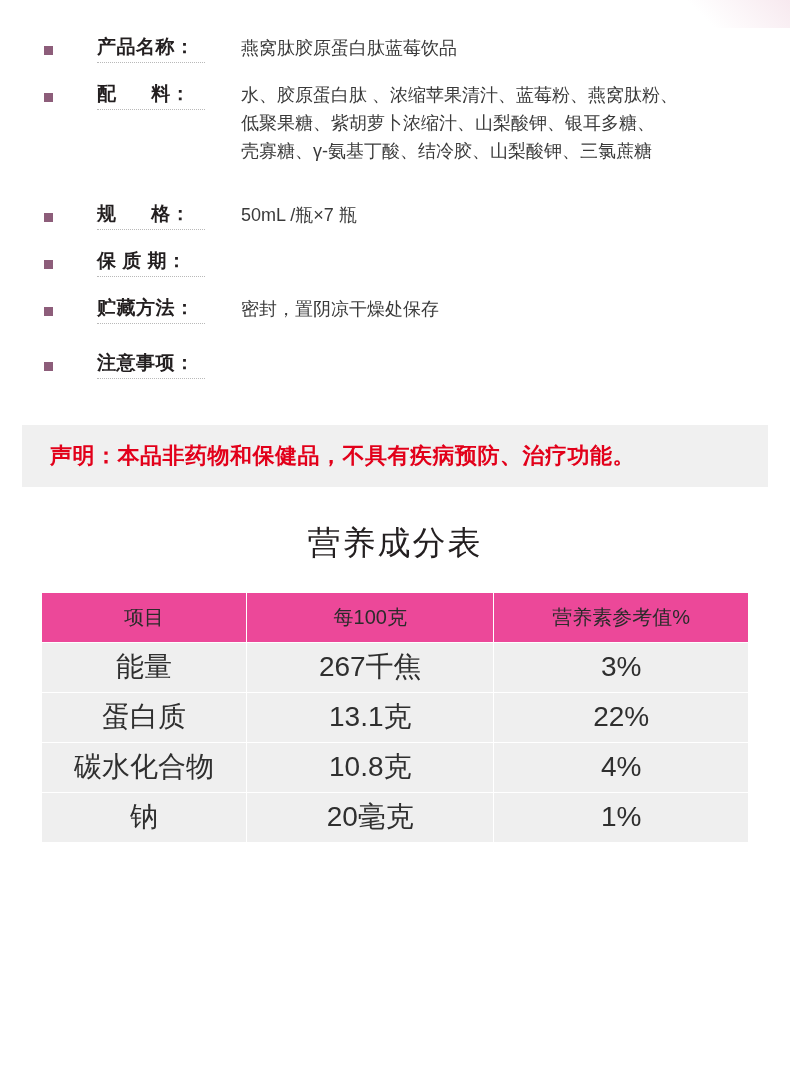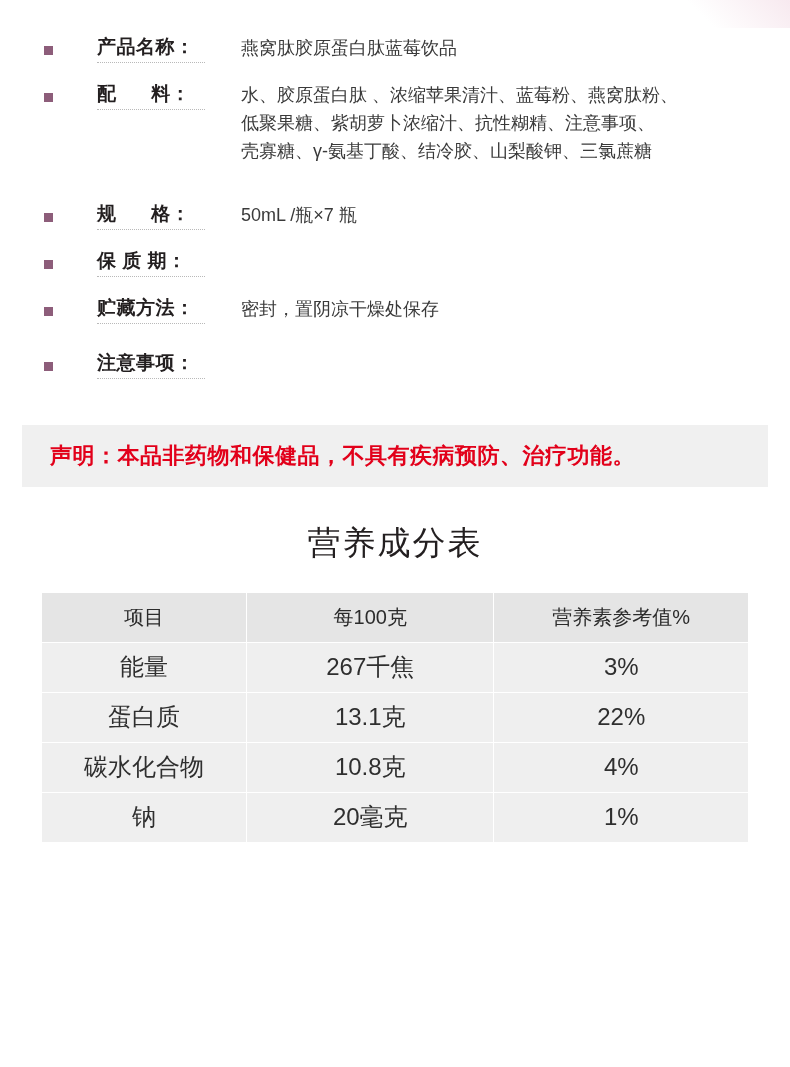--- a/index.html
+++ b/index.html
@@ -98,27 +98,27 @@
 
   table.nutrition {
     border-collapse: collapse;
     width: 708px;
     margin: 0 auto;
     table-layout: fixed;
   }
   table.nutrition th, table.nutrition td {
     border: 1px solid #ffffff;
     text-align: center;
-    font-size: 24px;
+    font-size: 28px;
     height: 50px;
     color: #2f2f2f;
     font-weight: normal;
   }
   table.nutrition thead th {
-    background: #e5e5e5;
+    background: #ec4899;
     color: #2b2b2b;
     font-size: 20px;
   }
   table.nutrition tbody tr td { background: #efefef; }
   table.nutrition col.c1 { width: 29%; }
   table.nutrition col.c2 { width: 35%; }
   table.nutrition col.c3 { width: 36%; }
 </style>
 </head>
 <body>
@@ -137,21 +137,21 @@
     </span>
   </div>
 
   <div class="spec-row">
     <span class="bullet"></span>
     <span class="label-wrap label-w1">
       <span class="label">配      料：</span>
     </span>
     <span class="value">
       <span class="line">水、胶原蛋白肽 、浓缩苹果清汁、蓝莓粉、燕窝肽粉、</span>
-      <span class="line">低聚果糖、紫胡萝卜浓缩汁、抗性糊精、注意事项、</span>
+      <span class="line">低聚果糖、紫胡萝卜浓缩汁、山梨酸钾、银耳多糖、</span>
       <span class="line">壳寡糖、γ-氨基丁酸、结冷胶、山梨酸钾、三氯蔗糖</span>
     </span>
   </div>
 
   <div class="spec-row gap-big">
     <span class="bullet"></span>
     <span class="label-wrap label-w1">
       <span class="label">规      格：</span>
     </span>
     <span class="value">

